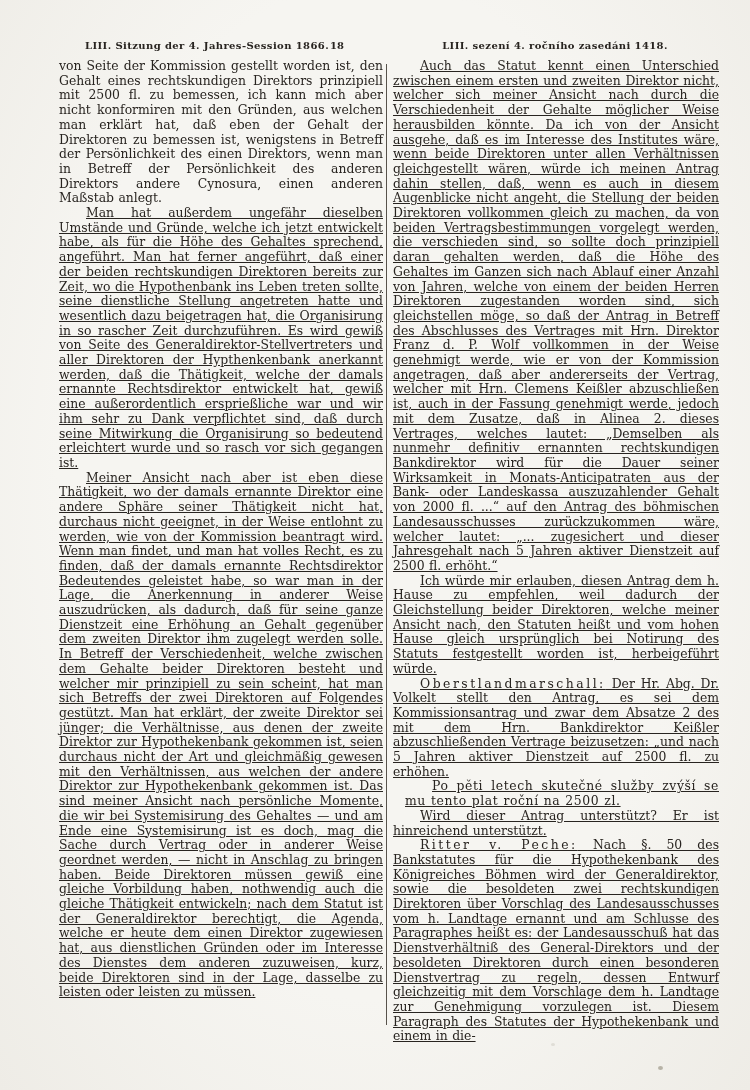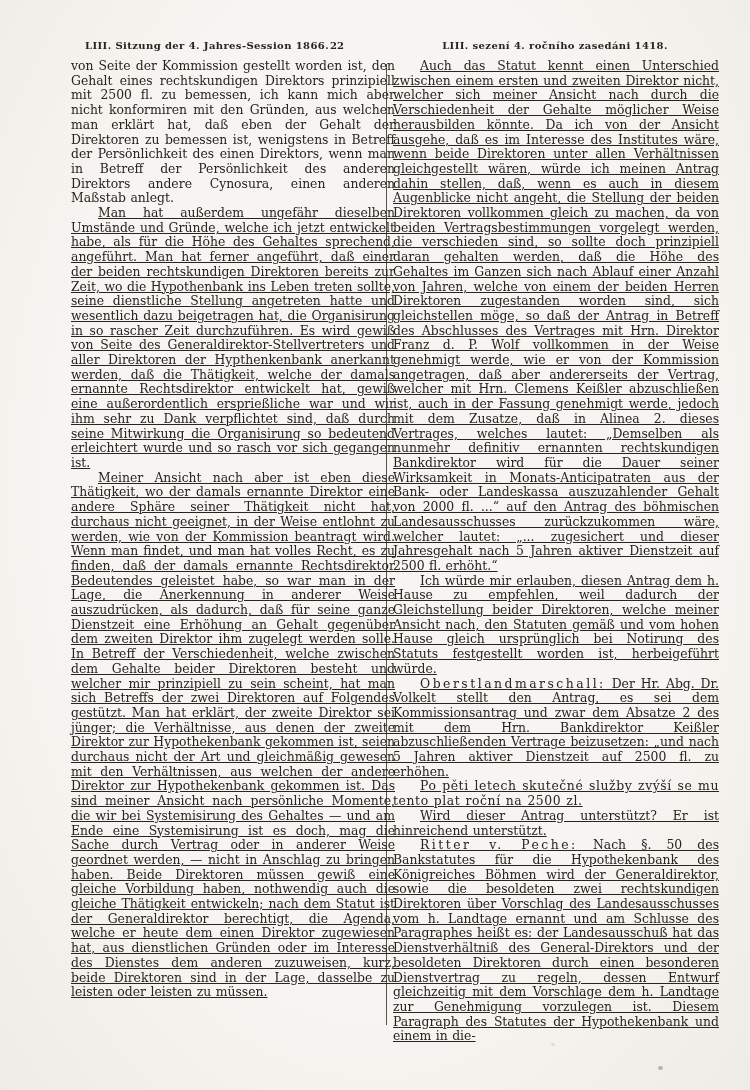--- a/index.html
+++ b/index.html
@@ -45,67 +45,67 @@
     width: 326px;
     text-align: center;
     font-weight: bold;
     letter-spacing: 0.4px;
     white-space: nowrap;
   }
   .column {
     position: absolute;
     top: 59px;
   }
-  .column.left  { left: 71px;  width: 324px; }
+  .column.left  { left: 59px;  width: 324px; }
   .column.right { left: 393px; width: 326px; }
   .col-divider {
     position: absolute;
     top: 64px;
     left: 386px;
     width: 1px;
     height: 961px;
     background: #57524b;
   }
   p.para {
     margin: 0;
     text-align: justify;
     font-size: 12.4px;
     line-height: 14.7px;
     word-spacing: 0.5px;
   }
   p.para.indent { text-indent: 27px; text-decoration: underline; }
-  p.para.czech  { letter-spacing: 0.6px; }
+  p.para.czech  { letter-spacing: 0.6px; margin-left: 12px; }
   .speaker { letter-spacing: 2.5px; }
   .speck {
     position: absolute;
     border-radius: 50%;
     background: #87816f;
   }
   .speck.s1 { left: 658px; top: 1066px; width: 5px; height: 4px; opacity: 0.55; }
   .speck.s2 { left: 551px; top: 1043px; width: 4px; height: 3px; opacity: 0.18; }
 </style>
 </head>
 <body>
 
 <header class="page-header">
   <span class="hdr-left">LIII. Sitzung der 4. Jahres-Session 1866.</span>
-  <span class="hdr-num">22</span>
+  <span class="hdr-num">18</span>
   <span class="hdr-right">LIII. sezení 4. ročního zasedáni 1418.</span>
 </header>
 
 <div class="col-divider"></div>
 
 <section class="column left">
     <p class="para">von Seite der Kommission gestellt worden ist, den Gehalt eines rechtskundigen Direktors prinzipiell mit 2500 fl. zu bemessen, ich kann mich aber nicht konformiren mit den Gründen, aus welchen man erklärt hat, daß eben der Gehalt der Direktoren zu bemessen ist, wenigstens in Betreff der Persönlichkeit des einen Direktors, wenn man in Betreff der Persönlichkeit des anderen Direktors andere Cynosura, einen anderen Maßstab anlegt.</p>
     <p class="para indent">Man hat außerdem ungefähr dieselben Umstände und Gründe, welche ich jetzt entwickelt habe, als für die Höhe des Gehaltes sprechend, angeführt. Man hat ferner angeführt, daß einer der beiden rechtskundigen Direktoren bereits zur Zeit, wo die Hypothenbank ins Leben treten sollte, seine dienstliche Stellung angetreten hatte und wesentlich dazu beigetragen hat, die Organisirung in so rascher Zeit durchzuführen. Es wird gewiß von Seite des Generaldirektor-Stellvertreters und aller Direktoren der Hypthenkenbank anerkannt werden, daß die Thätigkeit, welche der damals ernannte Rechtsdirektor entwickelt hat, gewiß eine außerordentlich ersprießliche war und wir ihm sehr zu Dank verpflichtet sind, daß durch seine Mitwirkung die Organisirung so bedeutend erleichtert wurde und so rasch vor sich gegangen ist.</p>
     <p class="para indent">Meiner Ansicht nach aber ist eben diese Thätigkeit, wo der damals ernannte Direktor eine andere Sphäre seiner Thätigkeit nicht hat, durchaus nicht geeignet, in der Weise entlohnt zu werden, wie von der Kommission beantragt wird. Wenn man findet, und man hat volles Recht, es zu finden, daß der damals ernannte Rechtsdirektor Bedeutendes geleistet habe, so war man in der Lage, die Anerkennung in anderer Weise auszudrücken, als dadurch, daß für seine ganze Dienstzeit eine Erhöhung an Gehalt gegenüber dem zweiten Direktor ihm zugelegt werden solle. In Betreff der Verschiedenheit, welche zwischen dem Gehalte beider Direktoren besteht und welcher mir prinzipiell zu sein scheint, hat man sich Betreffs der zwei Direktoren auf Folgendes gestützt. Man hat erklärt, der zweite Direktor sei jünger; die Verhältnisse, aus denen der zweite Direktor zur Hypothekenbank gekommen ist, seien durchaus nicht der Art und gleichmäßig gewesen mit den Verhältnissen, aus welchen der andere Direktor zur Hypothekenbank gekommen ist. Das sind meiner Ansicht nach persönliche Momente, die wir bei Systemisirung des Gehaltes — und am Ende eine Systemisirung ist es doch, mag die Sache durch Vertrag oder in anderer Weise geordnet werden, — nicht in Anschlag zu bringen haben. Beide Direktoren müssen gewiß eine gleiche Vorbildung haben, nothwendig auch die gleiche Thätigkeit entwickeln; nach dem Statut ist der Generaldirektor berechtigt, die Agenda, welche er heute dem einen Direktor zugewiesen hat, aus dienstlichen Gründen oder im Interesse des Dienstes dem anderen zuzuweisen, kurz, beide Direktoren sind in der Lage, dasselbe zu leisten oder leisten zu müssen.</p>
   </section>
 <section class="column right">
     <p class="para indent">Auch das Statut kennt einen Unterschied zwischen einem ersten und zweiten Direktor nicht, welcher sich meiner Ansicht nach durch die Verschiedenheit der Gehalte möglicher Weise herausbilden könnte. Da ich von der Ansicht ausgehe, daß es im Interesse des Institutes wäre, wenn beide Direktoren unter allen Verhältnissen gleichgestellt wären, würde ich meinen Antrag dahin stellen, daß, wenn es auch in diesem Augenblicke nicht angeht, die Stellung der beiden Direktoren vollkommen gleich zu machen, da von beiden Vertragsbestimmungen vorgelegt werden, die verschieden sind, so sollte doch prinzipiell daran gehalten werden, daß die Höhe des Gehaltes im Ganzen sich nach Ablauf einer Anzahl von Jahren, welche von einem der beiden Herren Direktoren zugestanden worden sind, sich gleichstellen möge, so daß der Antrag in Betreff des Abschlusses des Vertrages mit Hrn. Direktor Franz d. P. Wolf vollkommen in der Weise genehmigt werde, wie er von der Kommission angetragen, daß aber andererseits der Vertrag, welcher mit Hrn. Clemens Keißler abzuschließen ist, auch in der Fassung genehmigt werde, jedoch mit dem Zusatze, daß in Alinea 2. dieses Vertrages, welches lautet: „Demselben als nunmehr definitiv ernannten rechtskundigen Bankdirektor wird für die Dauer seiner Wirksamkeit in Monats-Anticipatraten aus der Bank- oder Landeskassa auszuzahlender Gehalt von 2000 fl. ...“ auf den Antrag des böhmischen Landesausschusses zurückzukommen wäre, welcher lautet: „... zugesichert und dieser Jahresgehalt nach 5 Jahren aktiver Dienstzeit auf 2500 fl. erhöht.“</p>
-    <p class="para indent">Ich würde mir erlauben, diesen Antrag dem h. Hause zu empfehlen, weil dadurch der Gleichstellung beider Direktoren, welche meiner Ansicht nach, den Statuten gemäß und vom hohen Hause gleich ursprünglich bei Notirung des Statuts festgestellt worden ist, herbeigeführt würde.</p>
+    <p class="para indent">Ich würde mir erlauben, diesen Antrag dem h. Hause zu empfehlen, weil dadurch der Gleichstellung beider Direktoren, welche meiner Ansicht nach, den Statuten heißt und vom hohen Hause gleich ursprünglich bei Notirung des Statuts festgestellt worden ist, herbeigeführt würde.</p>
     <p class="para indent"><span class="speaker">Oberstlandmarschall:</span> Der Hr. Abg. Dr. Volkelt stellt den Antrag, es sei dem Kommissionsantrag und zwar dem Absatze 2 des mit dem Hrn. Bankdirektor Keißler abzuschließenden Vertrage beizusetzen: „und nach 5 Jahren aktiver Dienstzeit auf 2500 fl. zu erhöhen.</p>
     <p class="para indent czech">Po pěti letech skutečné služby zvýší se mu tento plat roční na 2500 zl.</p>
     <p class="para indent">Wird dieser Antrag unterstützt? Er ist hinreichend unterstützt.</p>
     <p class="para indent"><span class="speaker">Ritter v. Peche:</span> Nach §. 50 des Bankstatutes für die Hypothekenbank des Königreiches Böhmen wird der Generaldirektor, sowie die besoldeten zwei rechtskundigen Direktoren über Vorschlag des Landesausschusses vom h. Landtage ernannt und am Schlusse des Paragraphes heißt es: der Landesausschuß hat das Dienstverhältniß des General-Direktors und der besoldeten Direktoren durch einen besonderen Dienstvertrag zu regeln, dessen Entwurf gleichzeitig mit dem Vorschlage dem h. Landtage zur Genehmigung vorzulegen ist. Diesem Paragraph des Statutes der Hypothekenbank und einem in die-</p>
   </section>
 
 <div class="speck s1"></div>
 <div class="speck s2"></div>
 
 </body></html>

